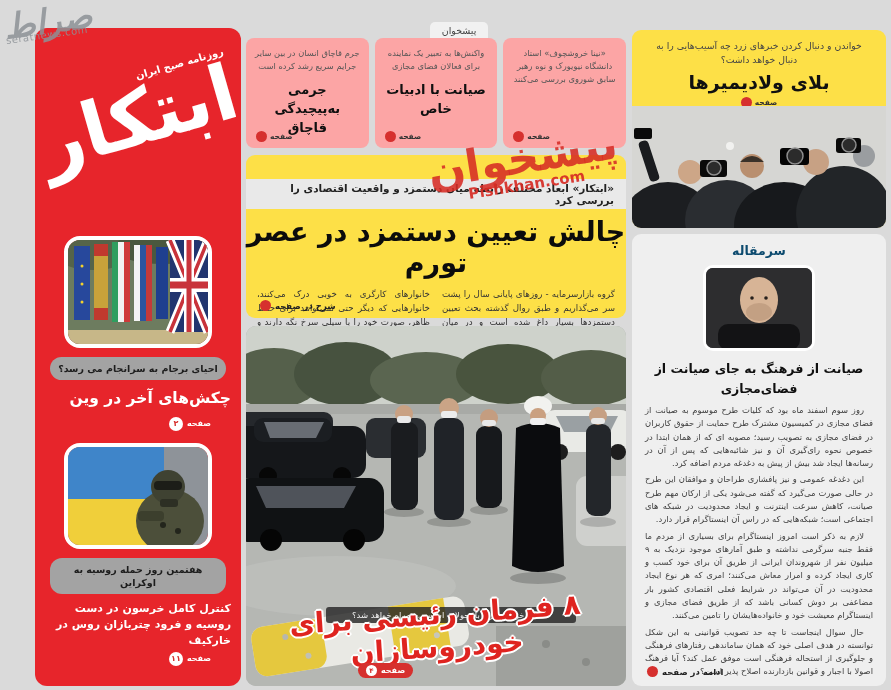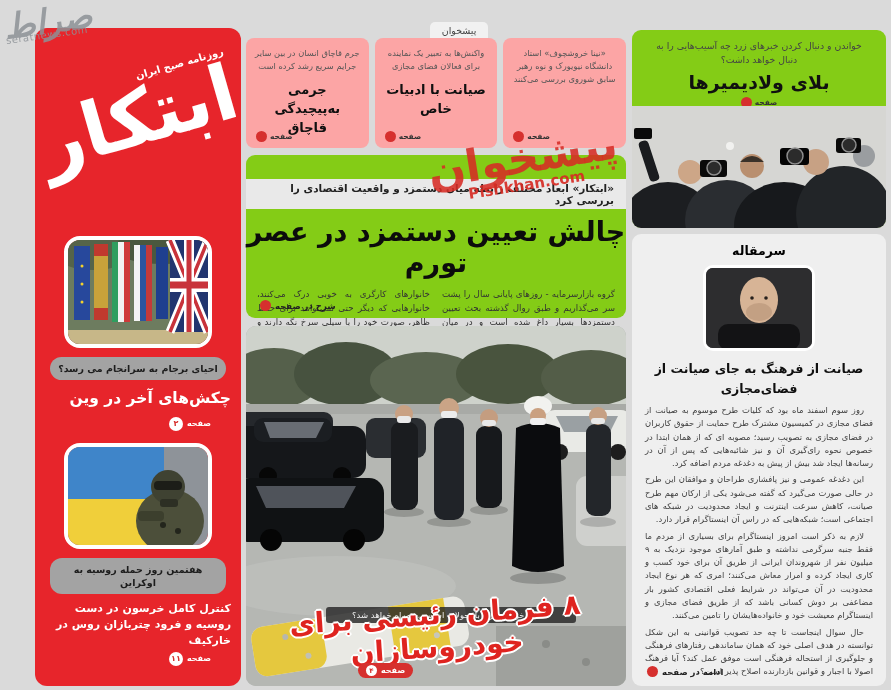--- a/index.html
+++ b/index.html
@@ -1,18 +1,18 @@
 <!DOCTYPE html>
 <html lang="fa" dir="rtl"><head>
 <meta charset="utf-8">
 <style>
   html,body{margin:0;padding:0;background:#dadada;}
   .page{position:relative;width:891px;height:690px;overflow:hidden;background:#dadada;
         direction:rtl;font-family:"DejaVu Sans",sans-serif;-webkit-font-smoothing:antialiased;}
-  .card{position:absolute;background:#84cc16;border-radius:9px;}
+  .card{position:absolute;background:#fde047;border-radius:9px;}
 
   
   .serat{position:absolute;left:4px;top:6px;z-index:60;transform:rotate(-8deg);color:#8d9297;opacity:.85;}
   .serat .serat-name{font-size:34px;font-weight:bold;line-height:.9;font-style:italic;}
   .serat .serat-site{font-size:10px;letter-spacing:.5px;margin-top:-8px;direction:ltr;text-align:left;}
   .pishkhan-wm{position:absolute;left:428px;top:136px;z-index:70;text-align:center;transform:rotate(-9deg);pointer-events:none;}
   .pishkhan-wm .fa{font-size:44px;font-weight:800;color:rgba(214,43,36,.88);line-height:1;}
   .pishkhan-wm .en{font-size:15px;font-weight:700;color:rgba(214,43,36,.92);direction:ltr;margin-top:-4px;}
 
   
@@ -70,21 +70,21 @@
   
   .tr-card{left:632px;top:30px;width:254px;height:198px;overflow:hidden;}
   .tr-kicker{margin:9px 14px 0;font-size:9.3px;color:#444;text-align:center;line-height:1.5;}
   .tr-head{margin-top:4px;text-align:center;font-size:19px;font-weight:800;color:#101010;}
   .tr-badge{display:flex;align-items:center;gap:3px;justify-content:center;margin-top:4px;}
   .tr-badge .lbl{font-size:7.5px;font-weight:700;color:#333;}
   .tr-photo{position:absolute;left:0;bottom:0;width:254px;height:122px;}
 
   
   .ed-card{left:632px;top:234px;width:254px;height:452px;background:#efefef;overflow:hidden;}
-  .ed-section{margin-top:9px;text-align:center;font-size:12.5px;font-weight:800;color:#000000;}
+  .ed-section{margin-top:9px;text-align:center;font-size:12.5px;font-weight:800;color:#0c4a6e;}
   .ed-author{margin-top:2px;text-align:center;font-size:9.5px;font-weight:700;color:#333;}
   .ed-photo{display:block;margin:7px auto 0;width:106px;border:3px solid #fff;border-radius:10px;overflow:hidden;}
   .ed-photo svg{display:block;}
   .ed-head{margin:8px 14px 0;text-align:center;font-size:12.5px;font-weight:800;color:#101010;line-height:1.6;}
   .ed-body{margin:5px 13px 0;}
   .ed-body p{margin:0 0 3px;font-size:8.4px;line-height:1.58;color:#3e3e3e;text-align:justify;text-indent:9px;}
   .ed-more{position:absolute;bottom:9px;left:15px;display:flex;align-items:center;gap:4px;}
   .ed-more .lbl{font-size:8.5px;font-weight:800;color:#222;}
 </style>
 </head>

